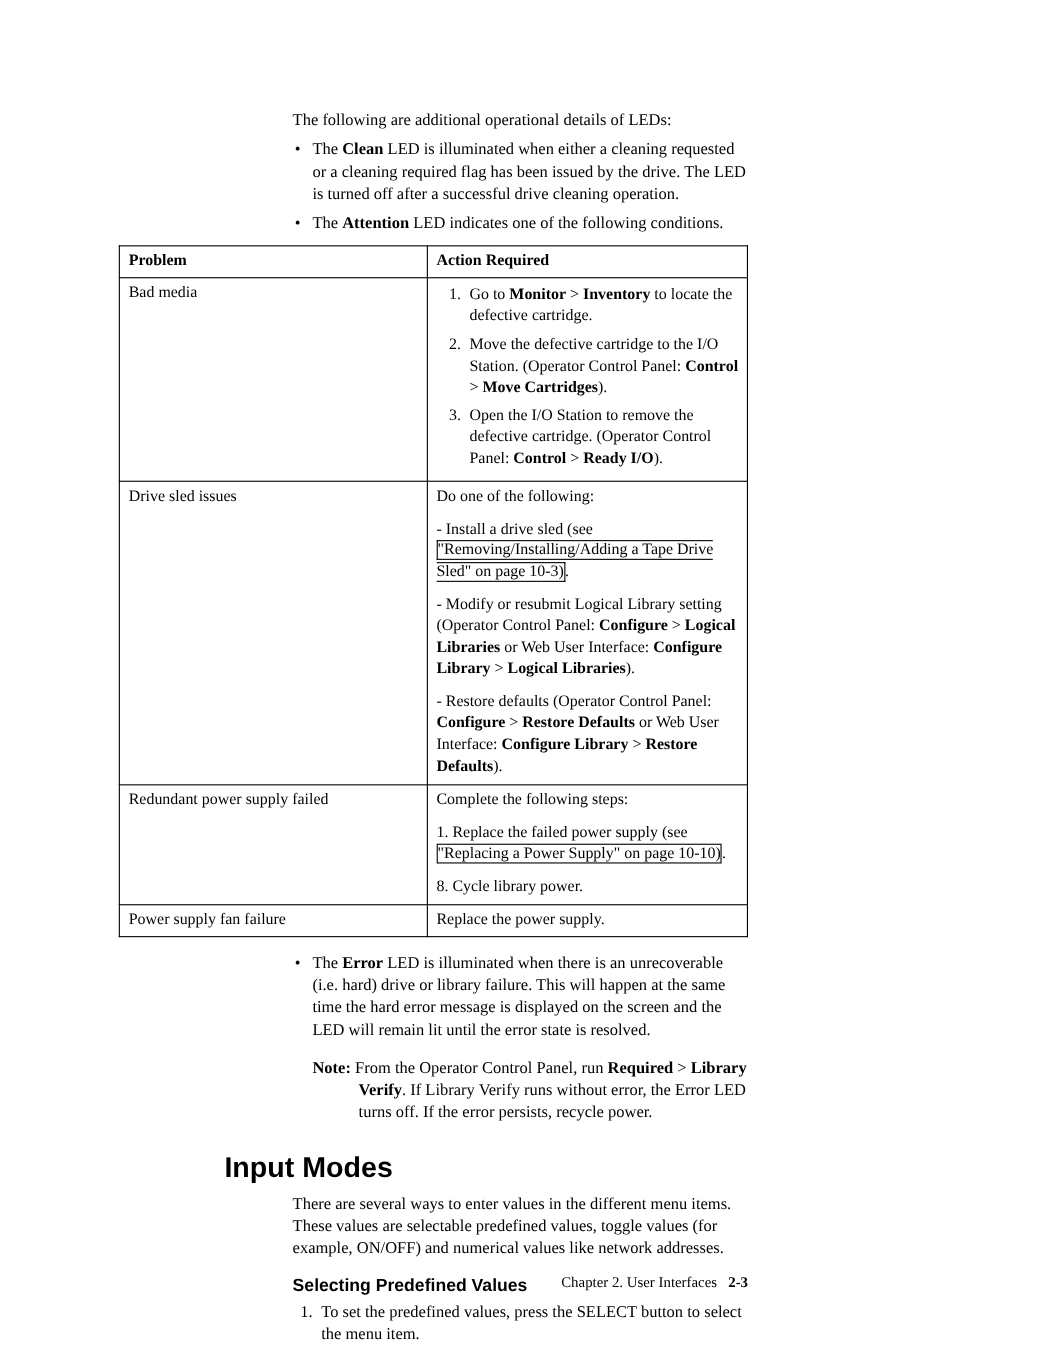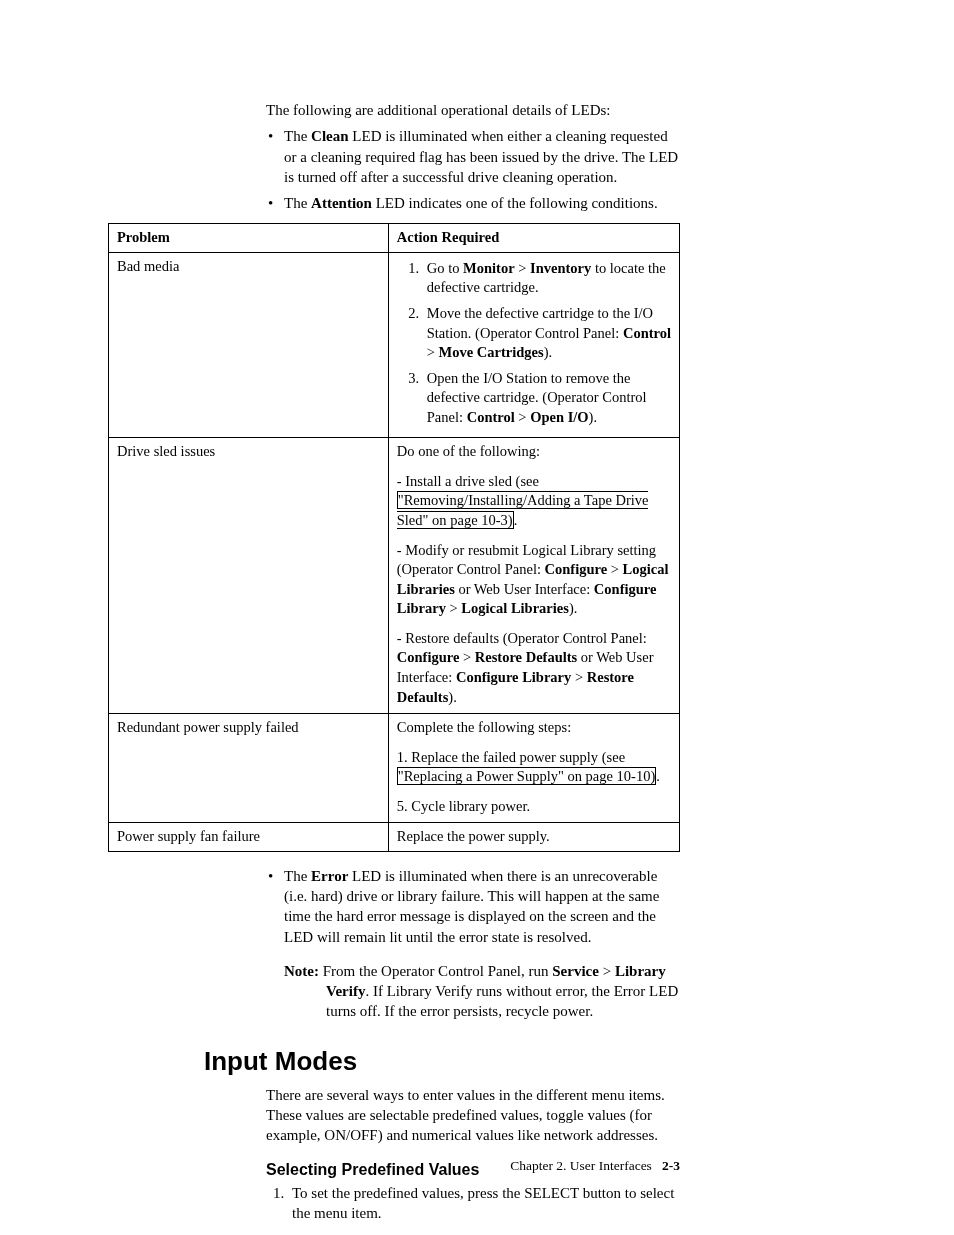--- a/index.html
+++ b/index.html
@@ -135,21 +135,21 @@
         <td>Bad media</td>
         <td>
           <ol>
             <li>
               <span>Go to </span><b>Monitor</b><span> &gt; </span><b>Inventory</b><span> to locate the defective cartridge.</span>
             </li>
             <li>
               <span>Move the defective cartridge to the I/O Station. (Operator Control Panel: </span><b>Control</b><span> &gt; </span><b>Move Cartridges</b><span>).</span>
             </li>
             <li>
-              <span>Open the I/O Station to remove the defective cartridge. (Operator Control Panel: </span><b>Control</b><span> &gt; </span><b>Open I/O</b><span>).</span>
+              <span>Open the I/O Station to remove the defective cartridge. (Operator Control Panel: </span><b>Control</b><span> &gt; </span><b>Ready I/O</b><span>).</span>
             </li>
           </ol>
         </td>
       </tr>
 
       <tr>
         <td>Drive sled issues</td>
         <td>
           <div class="cell-block">
             <p>Do one of the following:</p>
@@ -167,39 +167,39 @@
       </tr>
 
       <tr>
         <td>Redundant power supply failed</td>
         <td>
           <div class="cell-block">
             <p>Complete the following steps:</p>
             <p>
               <span>1. Replace the failed power supply (see </span><span class="link-box">"Replacing a Power Supply" on page 10-10)</span><span>.</span>
             </p>
-            <p>5. Cycle library power.</p>
+            <p>8. Cycle library power.</p>
           </div>
         </td>
       </tr>
 
       <tr>
         <td>Power supply fan failure</td>
         <td>Replace the power supply.</td>
       </tr>
     </tbody>
   </table>
 
   <div class="body-text">
     <ul class="bullets">
       <li>
         <span>The </span><b>Error</b><span> LED is illuminated when there is an unrecoverable (i.e. hard) drive or library failure. This will happen at the same time the hard error message is displayed on the screen and the LED will remain lit until the error state is resolved.</span>
 
         <div class="note-block">
-          <b>Note:</b><span> From the Operator Control Panel, run </span><b>Service</b><span> &gt; </span><b>Library Verify</b><span>. If Library Verify runs without error, the Error LED turns off. If the error persists, recycle power.</span>
+          <b>Note:</b><span> From the Operator Control Panel, run </span><b>Required</b><span> &gt; </span><b>Library Verify</b><span>. If Library Verify runs without error, the Error LED turns off. If the error persists, recycle power.</span>
         </div>
       </li>
     </ul>
 
     <h2 class="section">Input Modes</h2>
     <p>There are several ways to enter values in the different menu items. These values are selectable predefined values, toggle values (for example, ON/OFF) and numerical values like network addresses.</p>
 
     <h3 class="subsection">Selecting Predefined Values</h3>
     <ol class="numlist">
       <li>To set the predefined values, press the SELECT button to select the menu item.</li>

